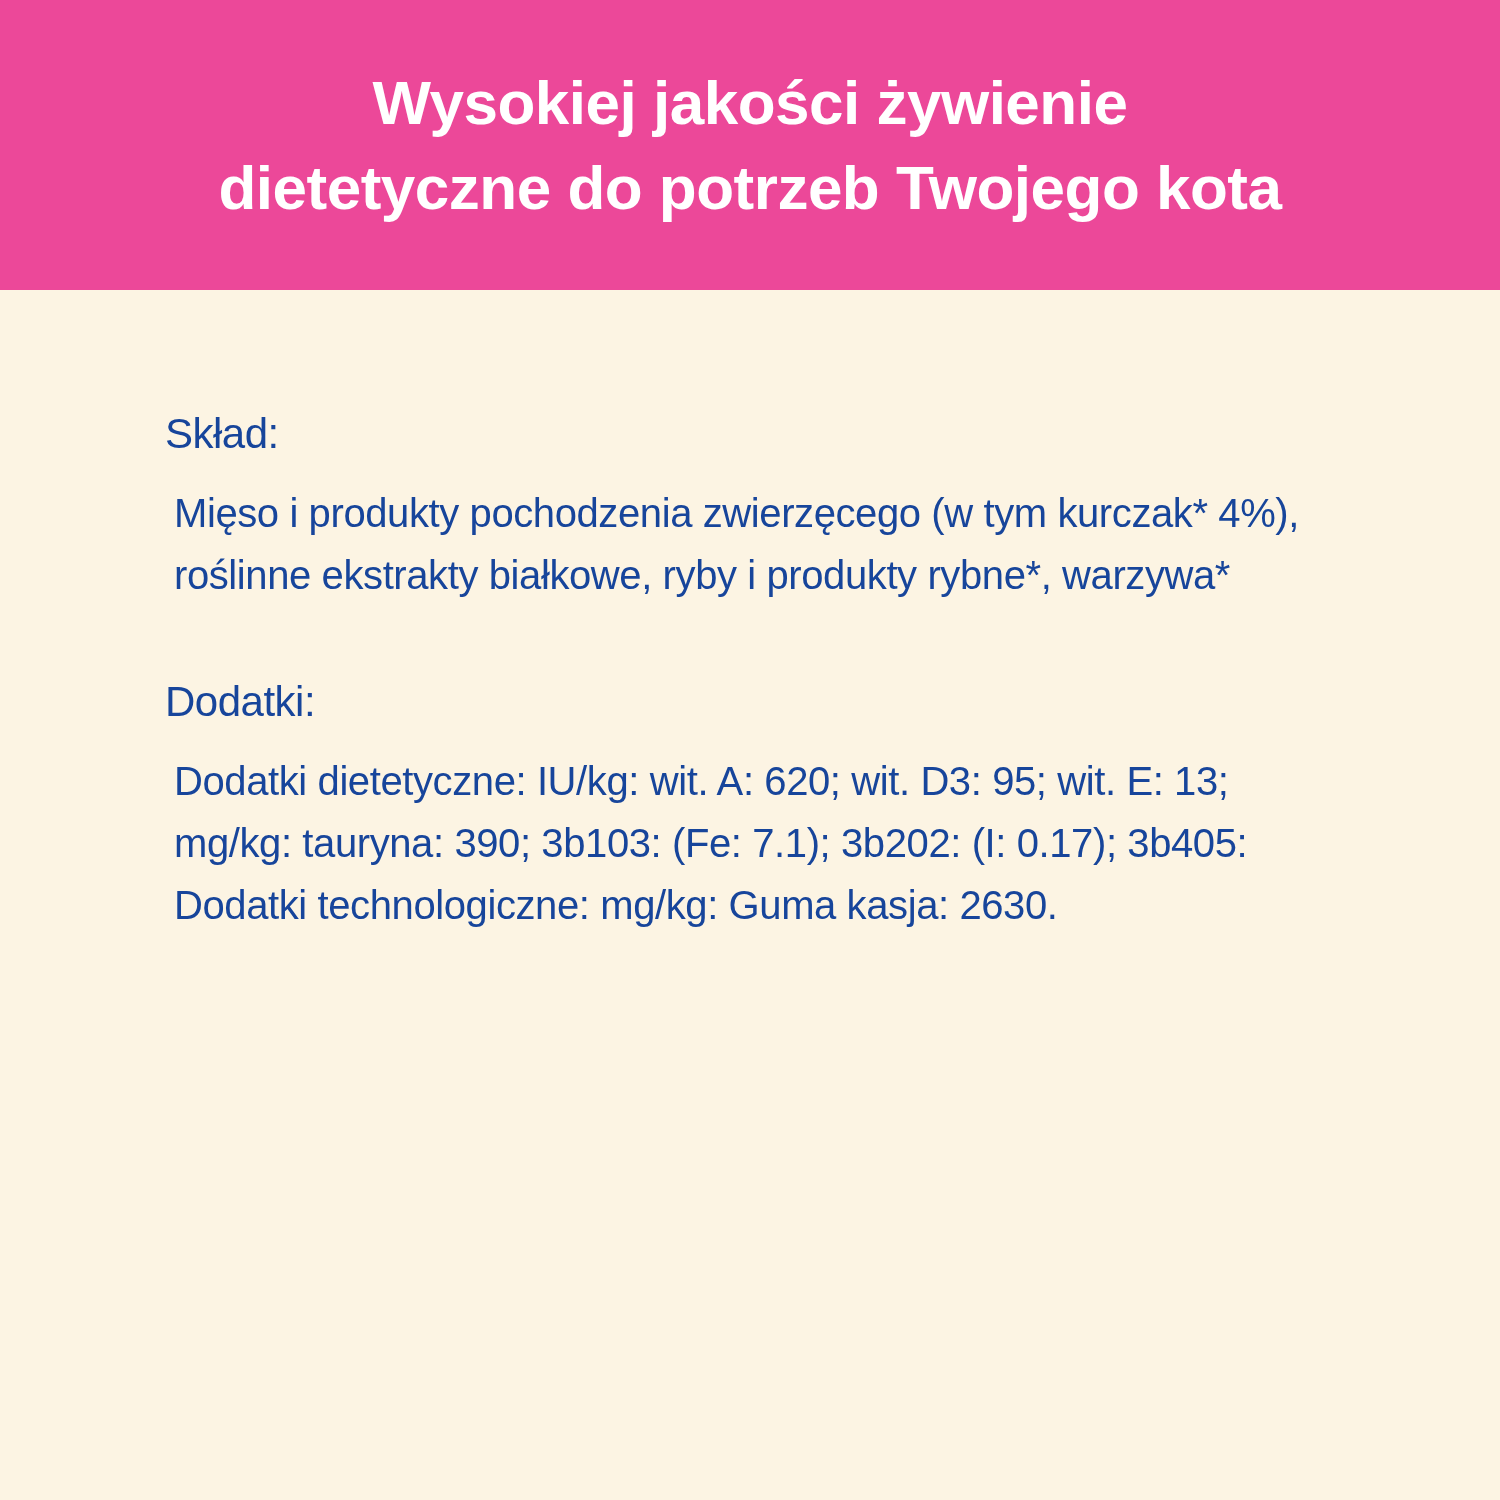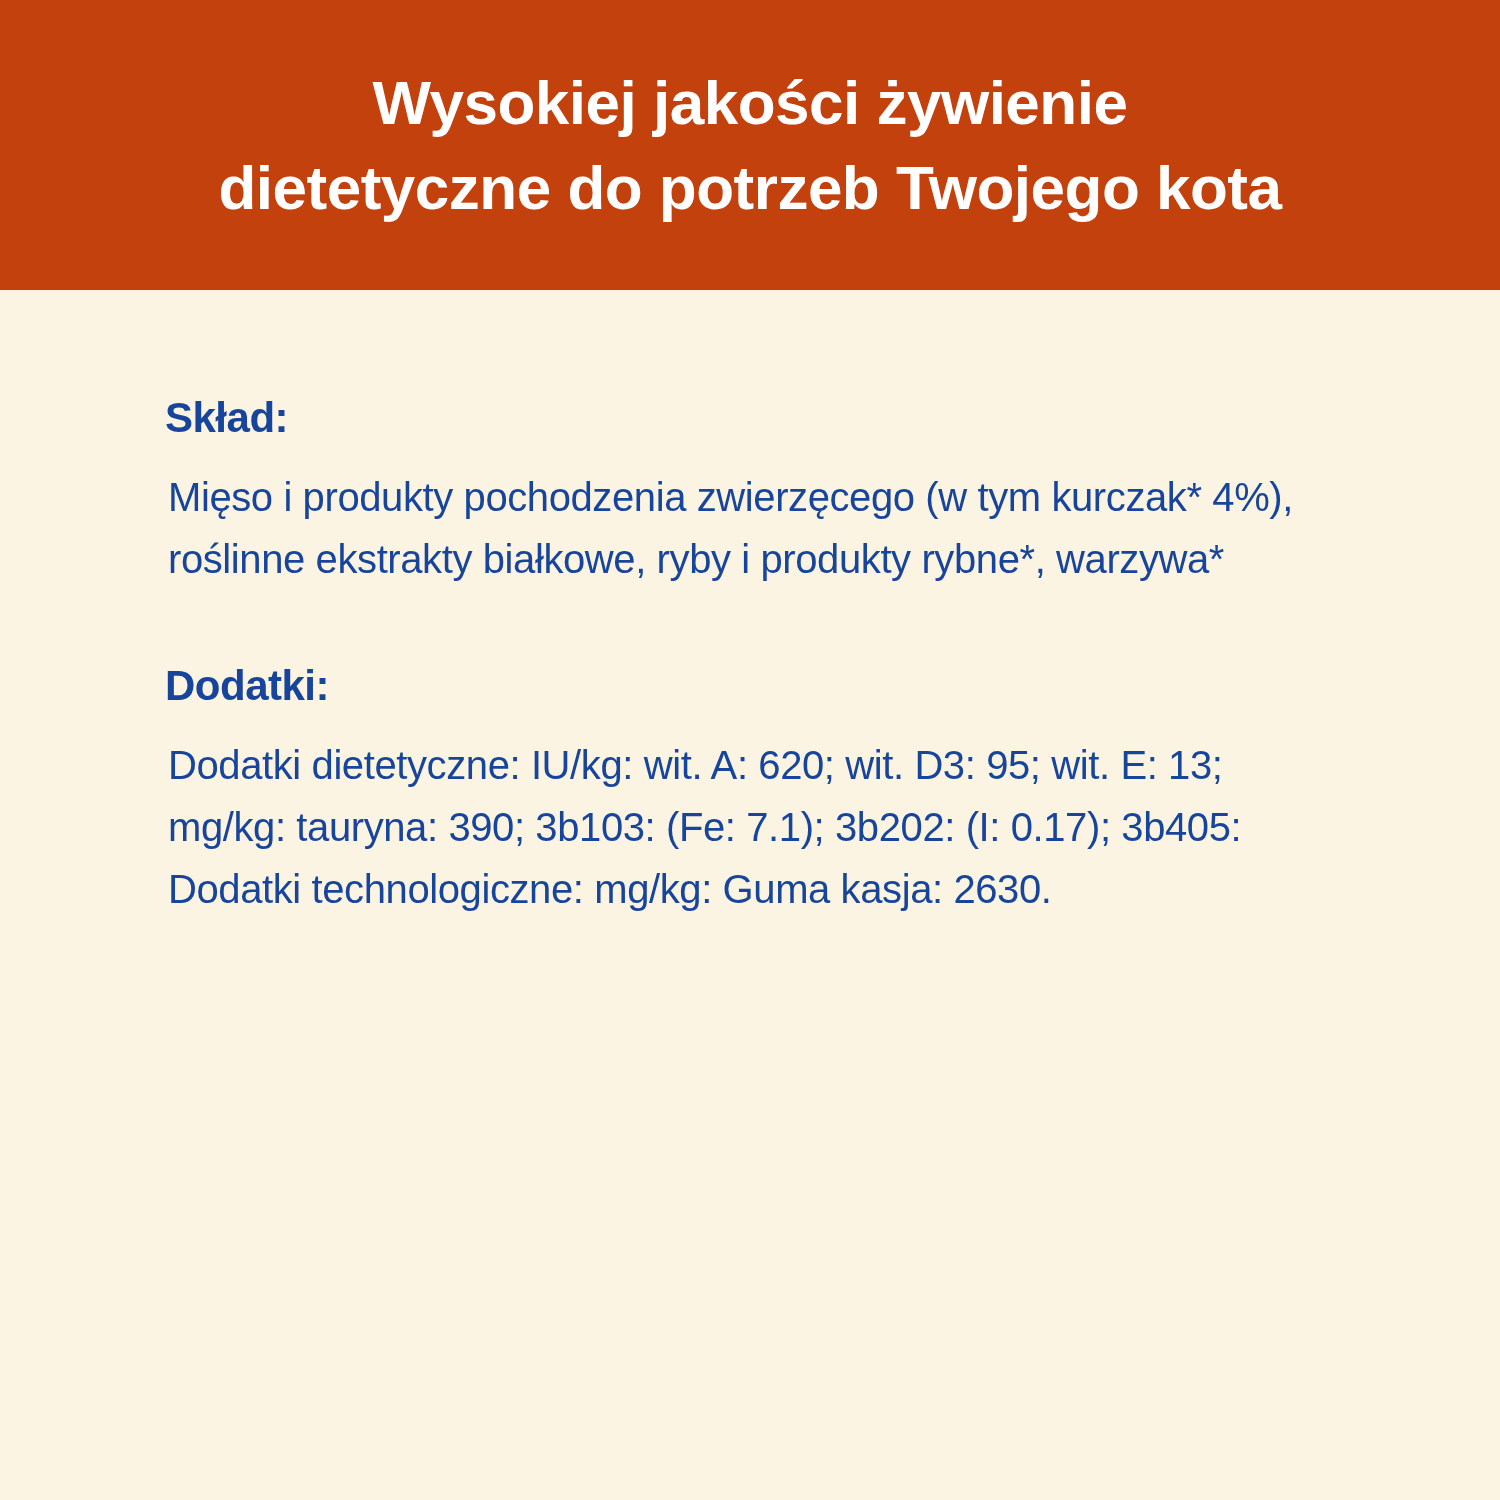--- a/index.html
+++ b/index.html
@@ -14,21 +14,21 @@
     overflow: hidden;
   }
   .canvas {
     width: 1500px;
     height: 1500px;
     position: relative;
     background: #FCF4E3;
   }
   .banner {
     height: 290px;
-    background: #c2410c;
+    background: #ec4899;
     color: #FFFFFF;
     display: flex;
     flex-direction: column;
     align-items: center;
     justify-content: center;
     text-align: center;
   }
   .banner .title-line {
     font-weight: bold;
     font-size: 62px;
@@ -38,27 +38,27 @@
   }
   .content {
     padding: 104px 130px 0 165px;
     color: #17459B;
   }
   .section {
     margin: 0 0 72px 0;
   }
   .section-heading {
     font-size: 42px;
-    font-weight: bold;
+    font-weight: normal;
     line-height: 48px;
-    margin: 0 0 24px 0;
+    margin: 16px 0 24px 0;
     letter-spacing: -0.5px;
   }
   .section-body {
-    margin: 3px;
+    margin: 9px;
   }
   .body-line {
     font-size: 40px;
     line-height: 62px;
     letter-spacing: -0.4px;
     white-space: nowrap;
   }
 </style>
 </head>
 <body>

